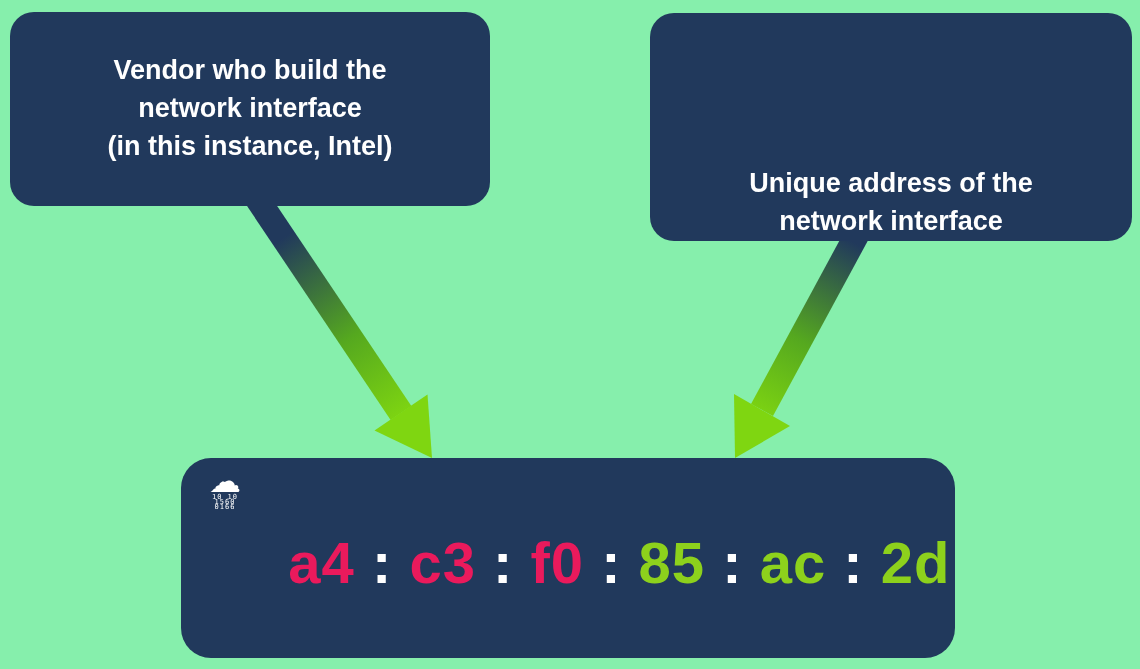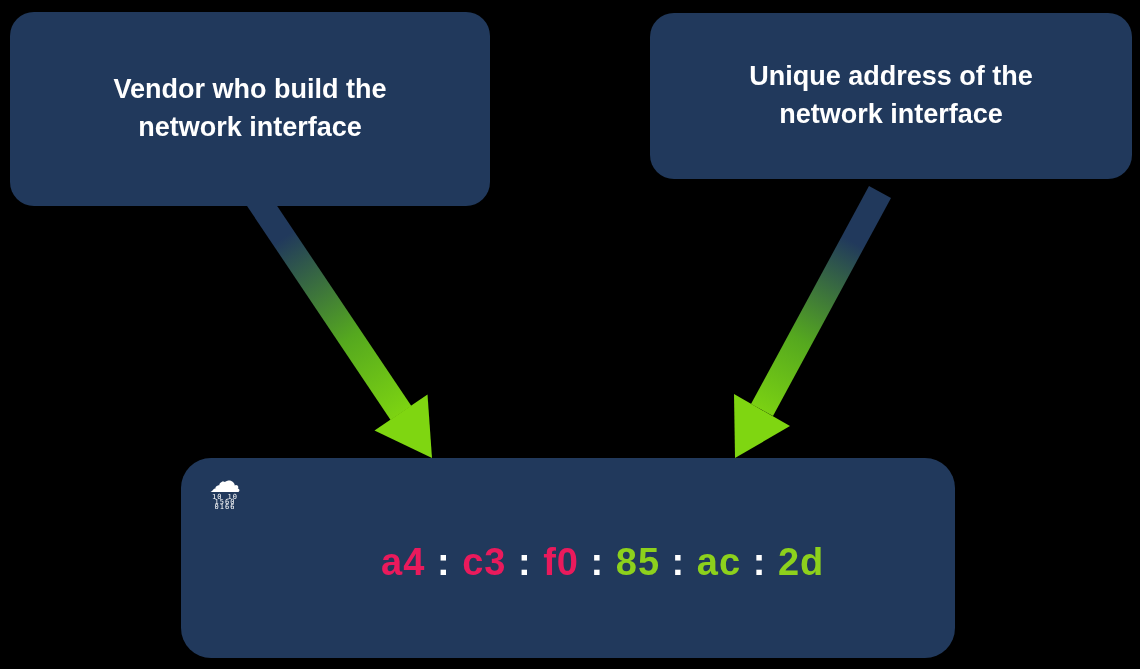--- a/index.html
+++ b/index.html
@@ -6,21 +6,21 @@
     margin: 0;
     padding: 0;
     background: #ffffff;
     font-family: "Liberation Sans", sans-serif;
   }
   .canvas {
     position: relative;
     width: 1140px;
     height: 669px;
     overflow: hidden;
-    background: #000000;
+    background: #86efac;
     text-decoration: underline;
   }
   .arrow-layer {
     position: absolute;
     left: 0; top: 0;
     width: 1140px; height: 669px;
     z-index: 1;
   }
   .callout {
     position: absolute;
@@ -35,21 +35,21 @@
     font-weight: 700;
     line-height: 1.4;
     text-align: center;
   }
   .callout-vendor {
     left: 10px; top: 12px;
     width: 480px; height: 194px;
   }
   .callout-address {
     left: 650px; top: 13px;
-    width: 482px; height: 166px;
+    width: 482px; height: 228px; justify-content: flex-end;
   }
   .mac-box {
     position: absolute;
     z-index: 2;
     left: 181px; top: 458px;
     width: 774px; height: 200px;
     border-radius: 30px;
     display: flex;
     justify-content: center;
     align-items: center;
@@ -72,21 +72,21 @@
   }
   .cloud-icon .binary {
     font-family: "DejaVu Sans Mono", monospace;
     font-size: 7px;
     line-height: 7px;
     letter-spacing: 1px;
     display: block;
     margin-top: -2px;
   }
   .mac-text {
-    font-size: 38px;
+    font-size: 58px;
     font-weight: 700;
     letter-spacing: 1px;
     white-space: pre;
   }
   .mac-part { display: inline; }
 </style>
 </head>
 <body>
 
 <div class="canvas">
@@ -116,20 +116,21 @@
 
     <g>
       <line x1="880" y1="192" x2="762" y2="410" stroke="url(#gradRight)" stroke-width="25"></line>
       <polygon points="735,458 734,394 790,426" fill="#7fd611"></polygon>
     </g>
   </svg>
 
   <div class="callout callout-vendor" style="background-color: rgb(33, 57, 92);">
     <div>Vendor who build the</div>
     <div>network interface</div>
+    <div>(in this instance, Intel)</div>
   </div>
 
   <div class="callout callout-address" style="background-color: rgb(33, 57, 92);">
     <div>Unique address of the</div>
     <div>network interface</div>
   </div>
 
   <div class="mac-box" style="background-color: rgb(33, 57, 92);">
 
     <div class="cloud-icon">

